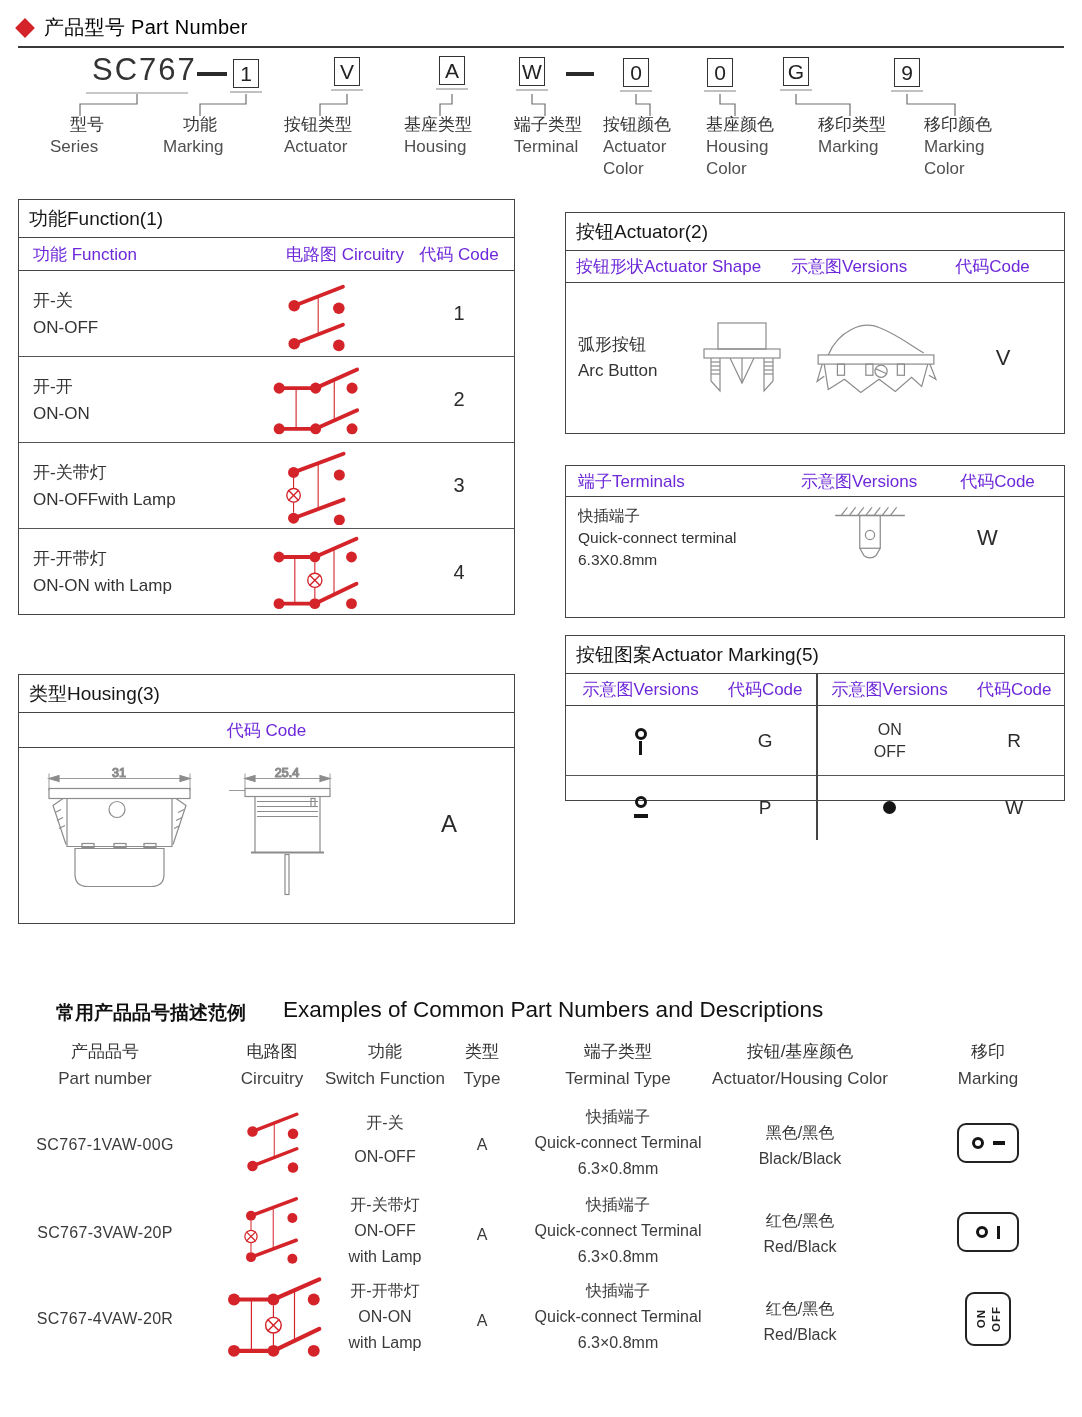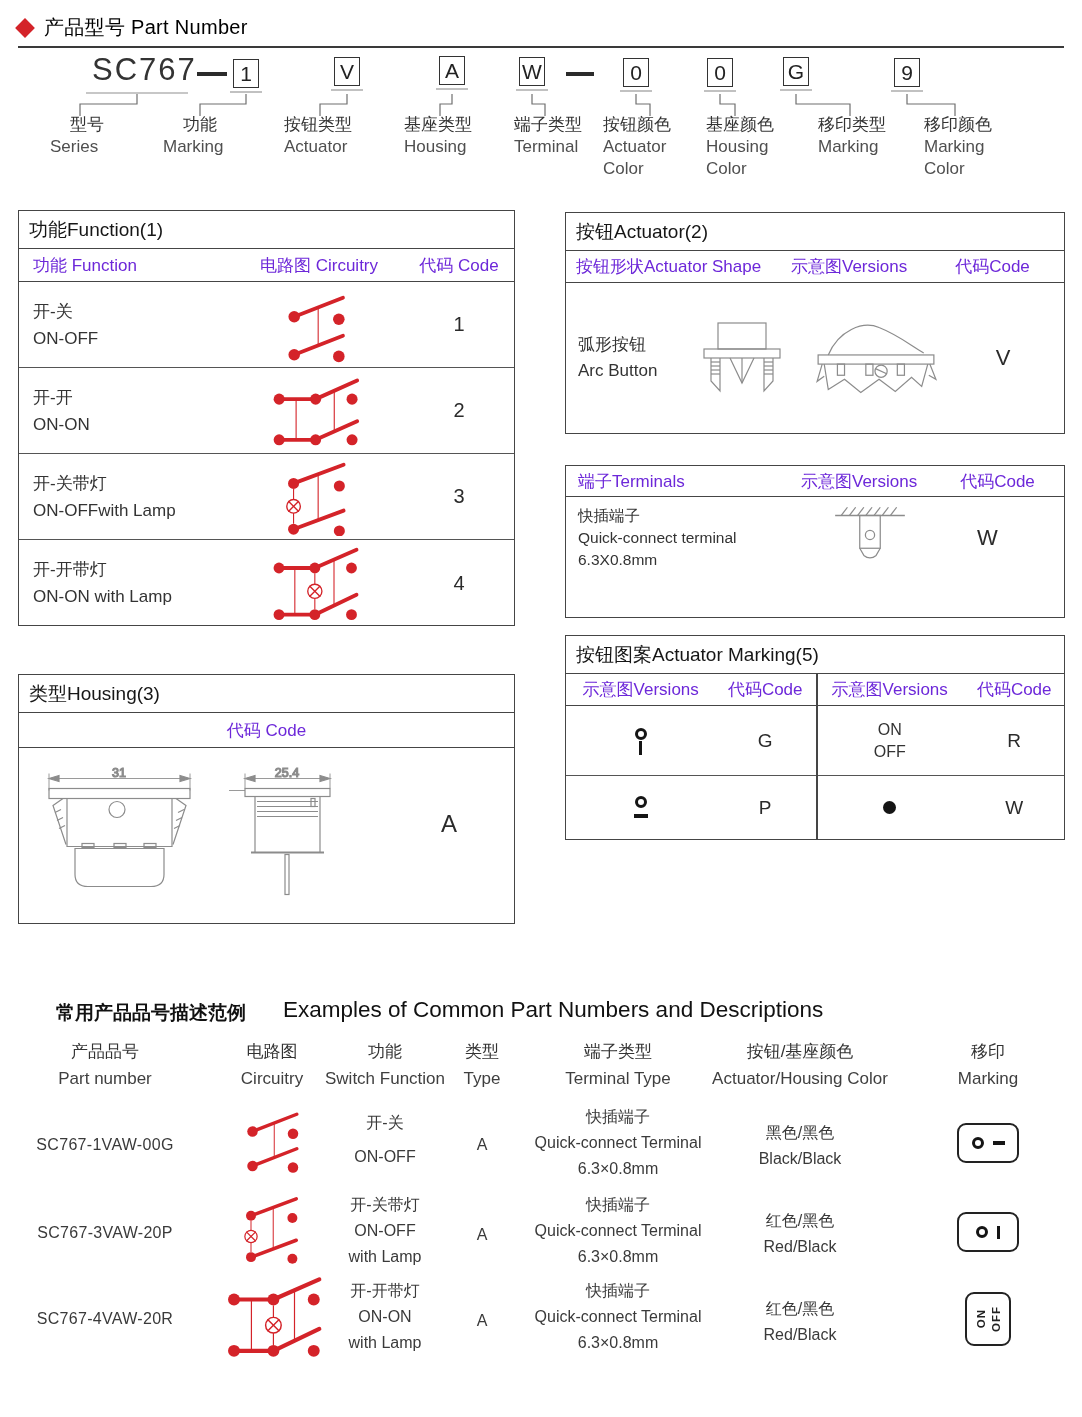--- a/index.html
+++ b/index.html
@@ -164,25 +164,25 @@
 </div>
 <div class="pn-label" style="left:818px;width:85px">
   <span class="cn">移印类型</span>
   <span class="en">Marking</span>
 </div>
 <div class="pn-label" style="left:924px;width:92px">
   <span class="cn">移印颜色</span>
   <span class="en">Marking Color</span>
 </div>
 
-<div class="panel" style="left:18px;top:210px;width:497px;height:416px">
+<div class="panel" style="left:18px;top:199px;width:497px;height:416px">
   <div class="p-title">功能Function(1)</div>
   <div class="p-head" style="height:33px">
     <span style="width:215px;padding-left:14px">功能 Function</span>
-    <span style="width:170px;text-align:center">电路图 Circuitry</span>
+    <span style="width:170px;text-align:right">电路图 Circuitry</span>
     <span style="flex:1;text-align:center">代码 Code</span>
   </div>
 
   <div class="fn-row row-sep">
     <div class="fn-name">
       <div>开-关</div>
       <div>ON-OFF</div>
     </div>
     <div class="fn-circ">
       <svg class="circ" width="108" height="76" viewBox="0 0 120 92">
@@ -342,21 +342,21 @@
         <line x1="52" y1="12" x2="58" y2="4"></line>
       <line x1="60" y1="12" x2="66" y2="4"></line>
       <rect x="30" y="12" width="20" height="32"></rect>
       <circle cx="40" cy="31" r="4.5"></circle>
       <path d="M30,44 L34,51 Q40,56 46,51 L50,44"></path>
     </svg>
     <div style="flex:1;text-align:center;font-size:22px;color:#2b2b2b">W</div>
   </div>
 </div>
 
-<div class="panel" style="left:565px;top:635px;width:500px;height:205px">
+<div class="panel" style="left:565px;top:635px;width:500px;height:166px">
   <div class="p-title">按钮图案Actuator Marking(5)</div>
   <div class="mk-grid" style="height:166px">
     <div class="mk-vline"></div>
     <div class="p-head" style="height:32px">
       <span style="width:150px;text-align:center">示意图Versions</span>
       <span style="width:100px;text-align:center">代码Code</span>
       <span style="width:150px;text-align:center">示意图Versions</span>
       <span style="width:100px;text-align:center">代码Code</span>
     </div>
     <div class="mk-row row-sep" style="height:70px">

